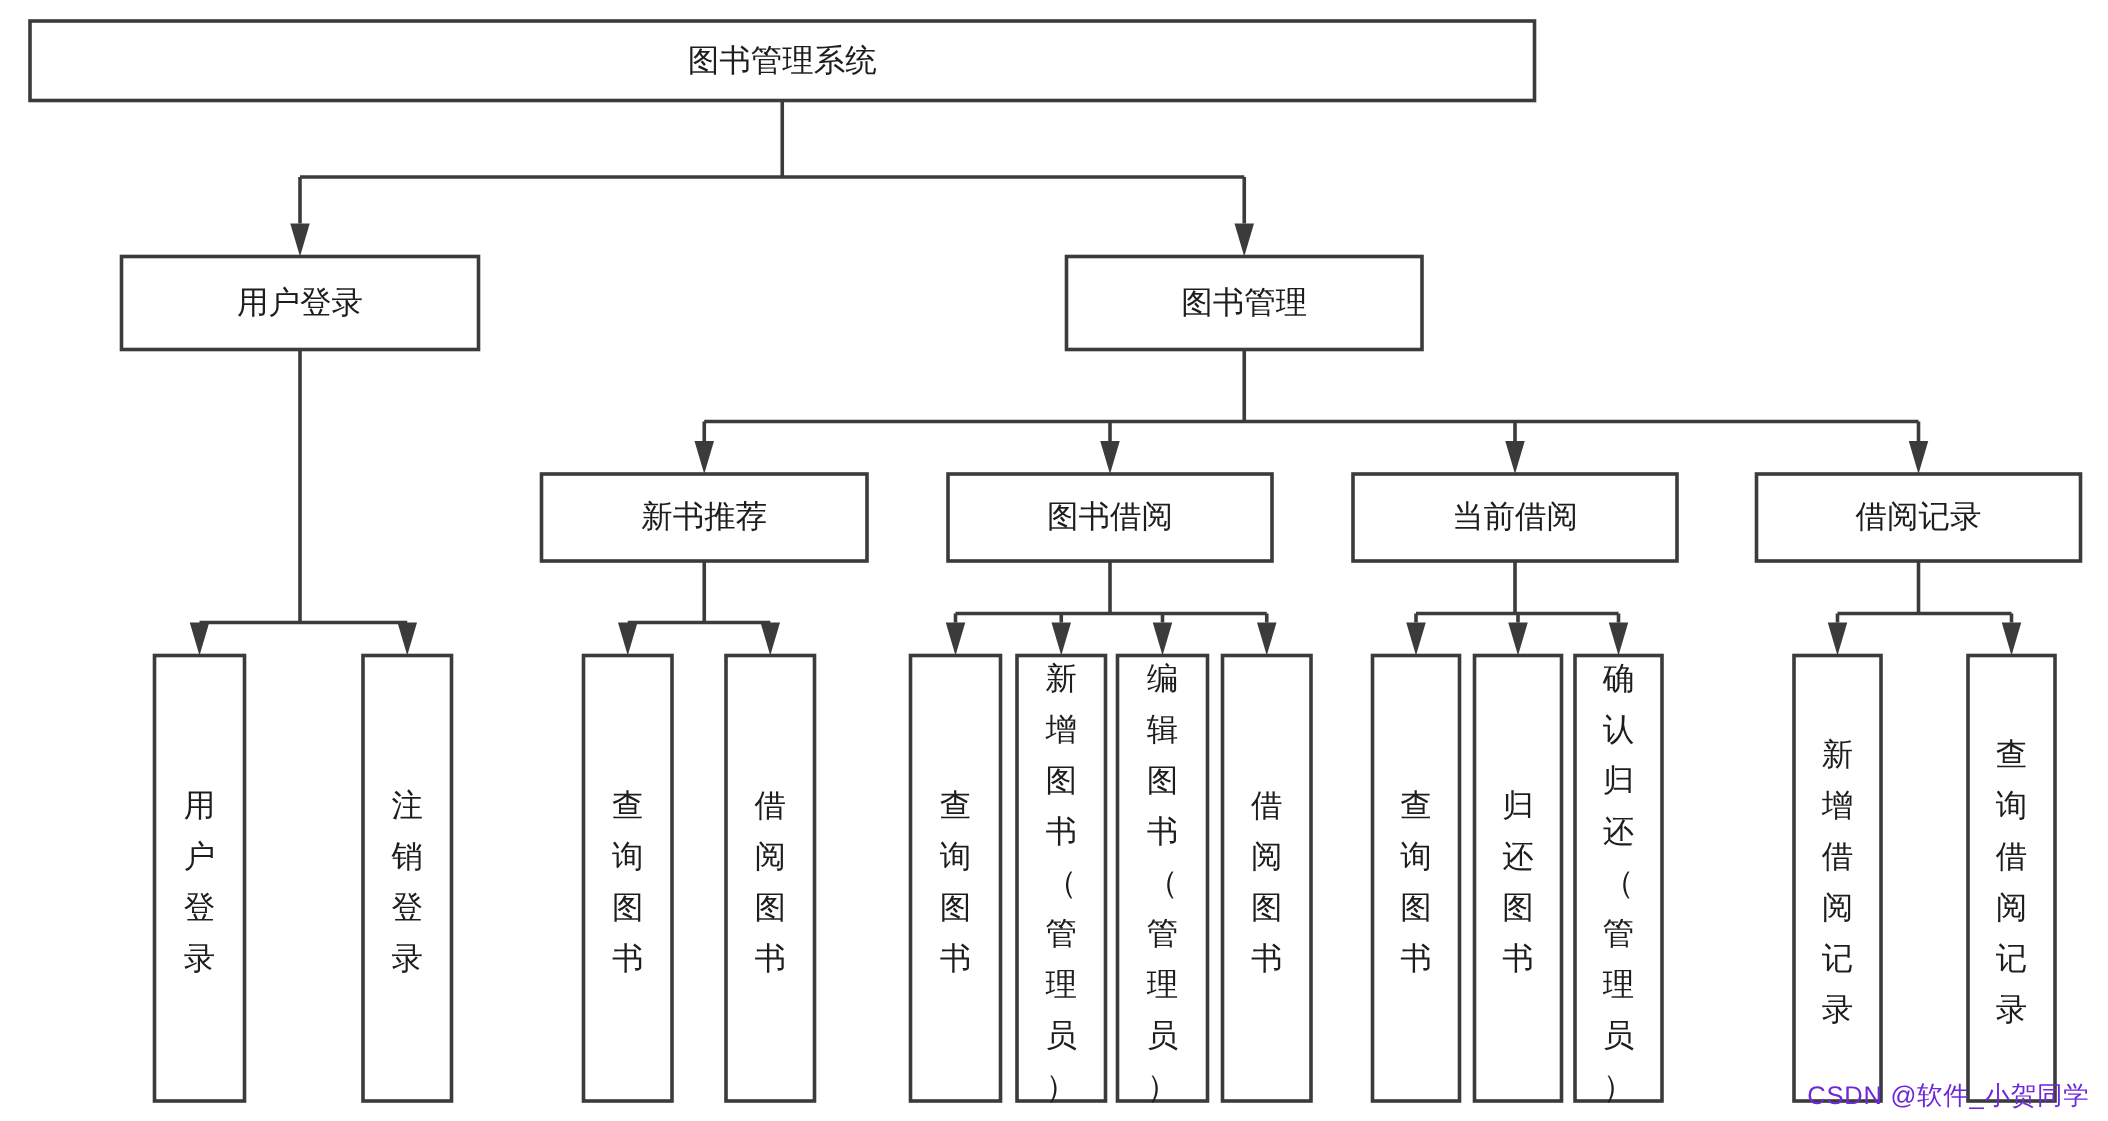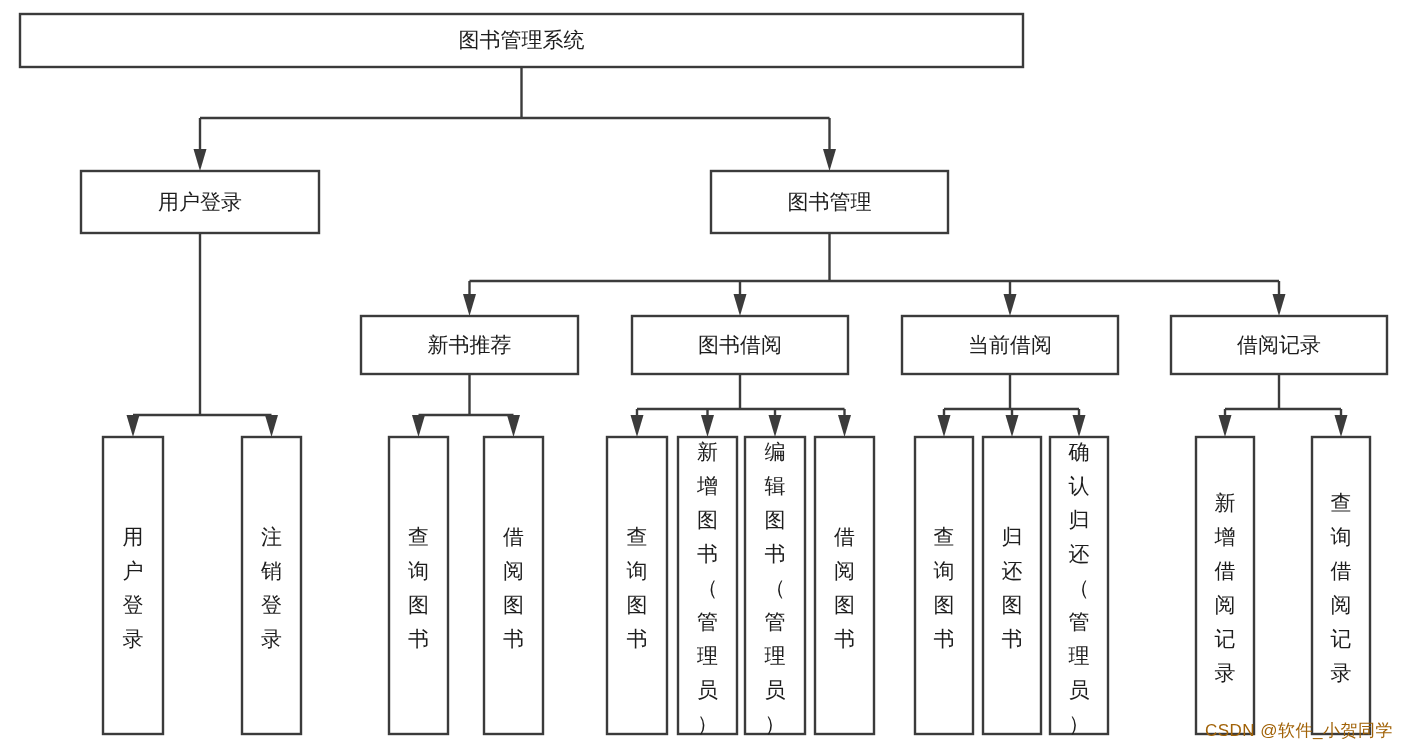--- a/index.html
+++ b/index.html
@@ -55,21 +55,21 @@
     font-family: "Liberation Sans", "DejaVu Sans", sans-serif;
     font-size: 21px;
     text-anchor: middle;
   }
   .watermark {
     position: absolute;
     right: 12px;
     bottom: 5px;
     font-family: "Liberation Sans", "DejaVu Sans", sans-serif;
     font-size: 17px;
-    color: #a16207;
+    color: #6d28d9;
     letter-spacing: 0.5px;
     white-space: nowrap;
     user-select: none;
   }
 </style>
 </head>
 <body>
 
 <div id="diagram-root">
   <svg class="diagram-canvas" id="diagram-canvas" viewBox="0 0 1405 747" xmlns="http://www.w3.org/2000/svg">

